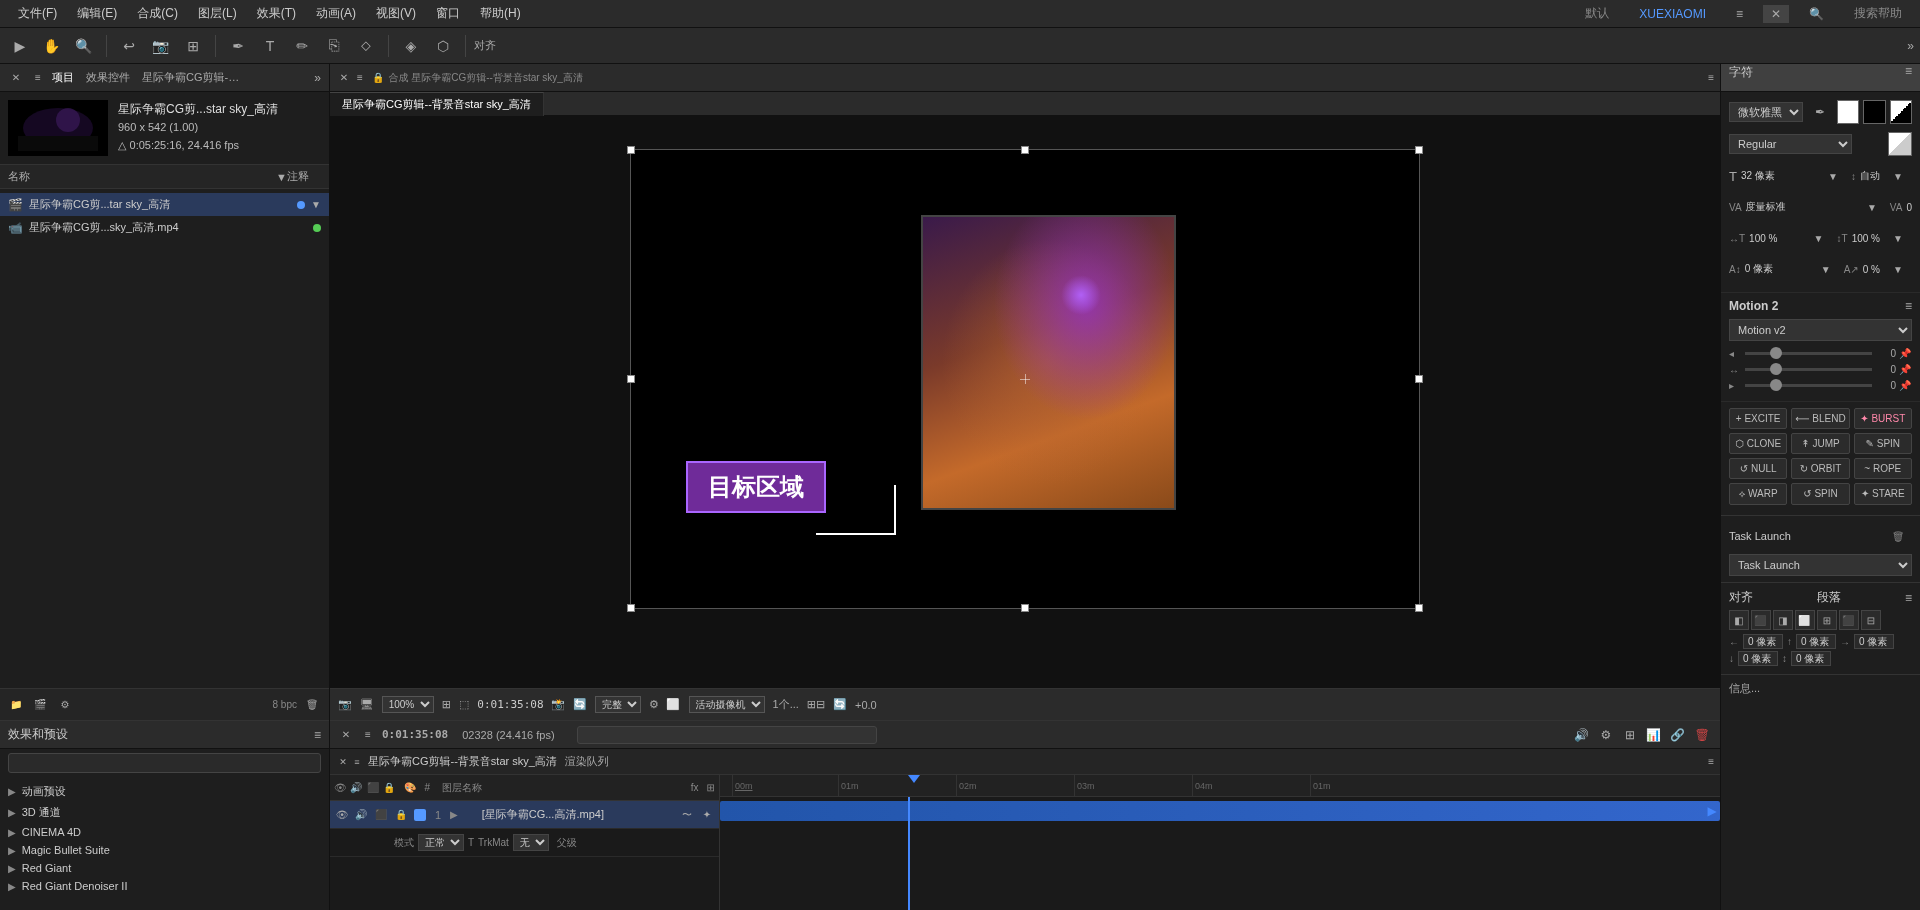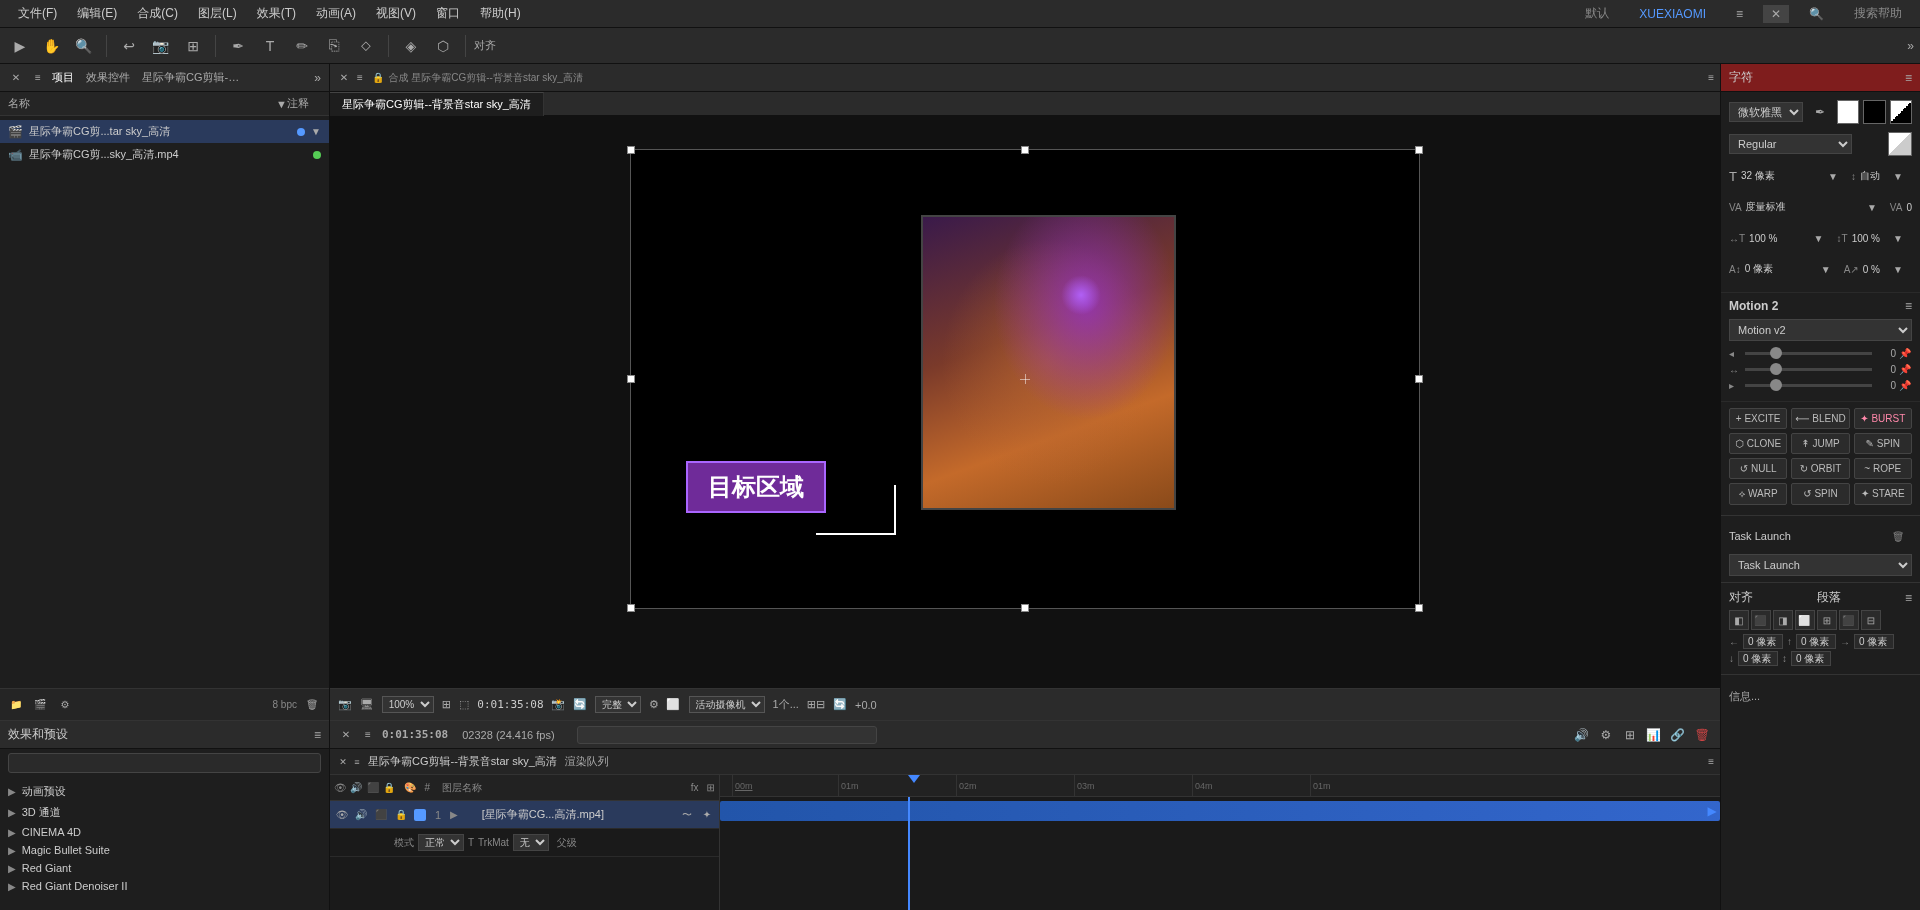--- a/index.html
+++ b/index.html
@@ -263,21 +263,21 @@
     }
 
     
     .right-panel {
       width: 200px; min-width: 200px; background: #1e1e1e;
       display: flex; flex-direction: column; border-left: 1px solid #111;
       overflow-y: auto;
     }
 
     .right-panel-header {
-      height: 28px; background: #7f1d1d; display: flex; align-items: center;
+      height: 28px; background: #404040; display: flex; align-items: flex-start;
       padding: 0 8px; justify-content: space-between; border-bottom: 1px solid #111;
     }
     .right-panel-header span { font-size: 12px; color: #ccc; }
 
     .char-section { padding: 6px 8px; border-bottom: 1px solid #2a2a2a; }
     .char-row { display: flex; align-items: center; gap: 4px; margin-bottom: 4px; }
     .char-select {
       flex: 1; background: #333; border: 1px solid #444; color: #ccc;
       font-size: 11px; padding: 2px 4px;
     }
@@ -424,20 +424,35 @@
 
     <div class="panel-header">
       <div class="toolbar-btn" style="width:16px;height:16px;font-size:10px;">✕</div>
       <div class="toolbar-btn" style="width:16px;height:16px;font-size:10px;">≡</div>
       <span style="font-size:11px;color:#fff;">项目</span>
       <span style="font-size:11px;color:#aaa; margin-left:6px;">效果控件</span>
       <span style="font-size:11px;color:#aaa; margin-left:6px; max-width:100px; overflow:hidden; white-space:nowrap; text-overflow:ellipsis;">星际争霸CG剪辑--背景</span>
       <span style="margin-left:auto;color:#aaa;">»</span>
     </div>
 
+    <div class="project-thumbnail">
+      <div class="thumb-img">
+        <svg width="100" height="56" viewBox="0 0 100 56">
+          <rect width="100" height="56" fill="#000"></rect>
+          <ellipse cx="50" cy="28" rx="35" ry="20" fill="#1a0a2a" opacity="0.8"></ellipse>
+          <circle cx="60" cy="20" r="12" fill="#3a1a5a" opacity="0.7"></circle>
+          <rect x="10" y="36" width="80" height="15" fill="#0a0a0a"></rect>
+        </svg>
+      </div>
+      <div class="thumb-info">
+        <div class="filename">星际争霸CG剪...star sky_高清</div>
+        <div>960 x 542 (1.00)</div>
+        <div>△ 0:05:25:16, 24.416 fps</div>
+      </div>
+    </div>
 
     <div class="project-list-header">
       <span style="flex:1;">名称</span>
       <span>▼</span>
       <span style="margin-left:auto; margin-right:12px;">注释</span>
     </div>
 
     <div class="project-items">
       <div class="project-item selected">
         <span style="color:#5599ff;font-size:12px;">🎬</span>
@@ -819,17 +834,17 @@
         <input type="text" class="offset-val" value="0 像素" style="">
       </div>
       <div class="offset-row">
         <span>↓</span>
         <input type="text" class="offset-val" value="0 像素" style="">
         <span>↕</span>
         <input type="text" class="offset-val" value="0 像素" style="">
       </div>
     </div>
 
-    <div style="padding:14px 8px;border-top:1px solid #333;">
+    <div style="padding:6px 8px;border-top:1px solid #333;">
       <span style="font-size:11px;color:#aaa;">信息...</span>
     </div>
   </div>
 </div>
 
 </body></html>

